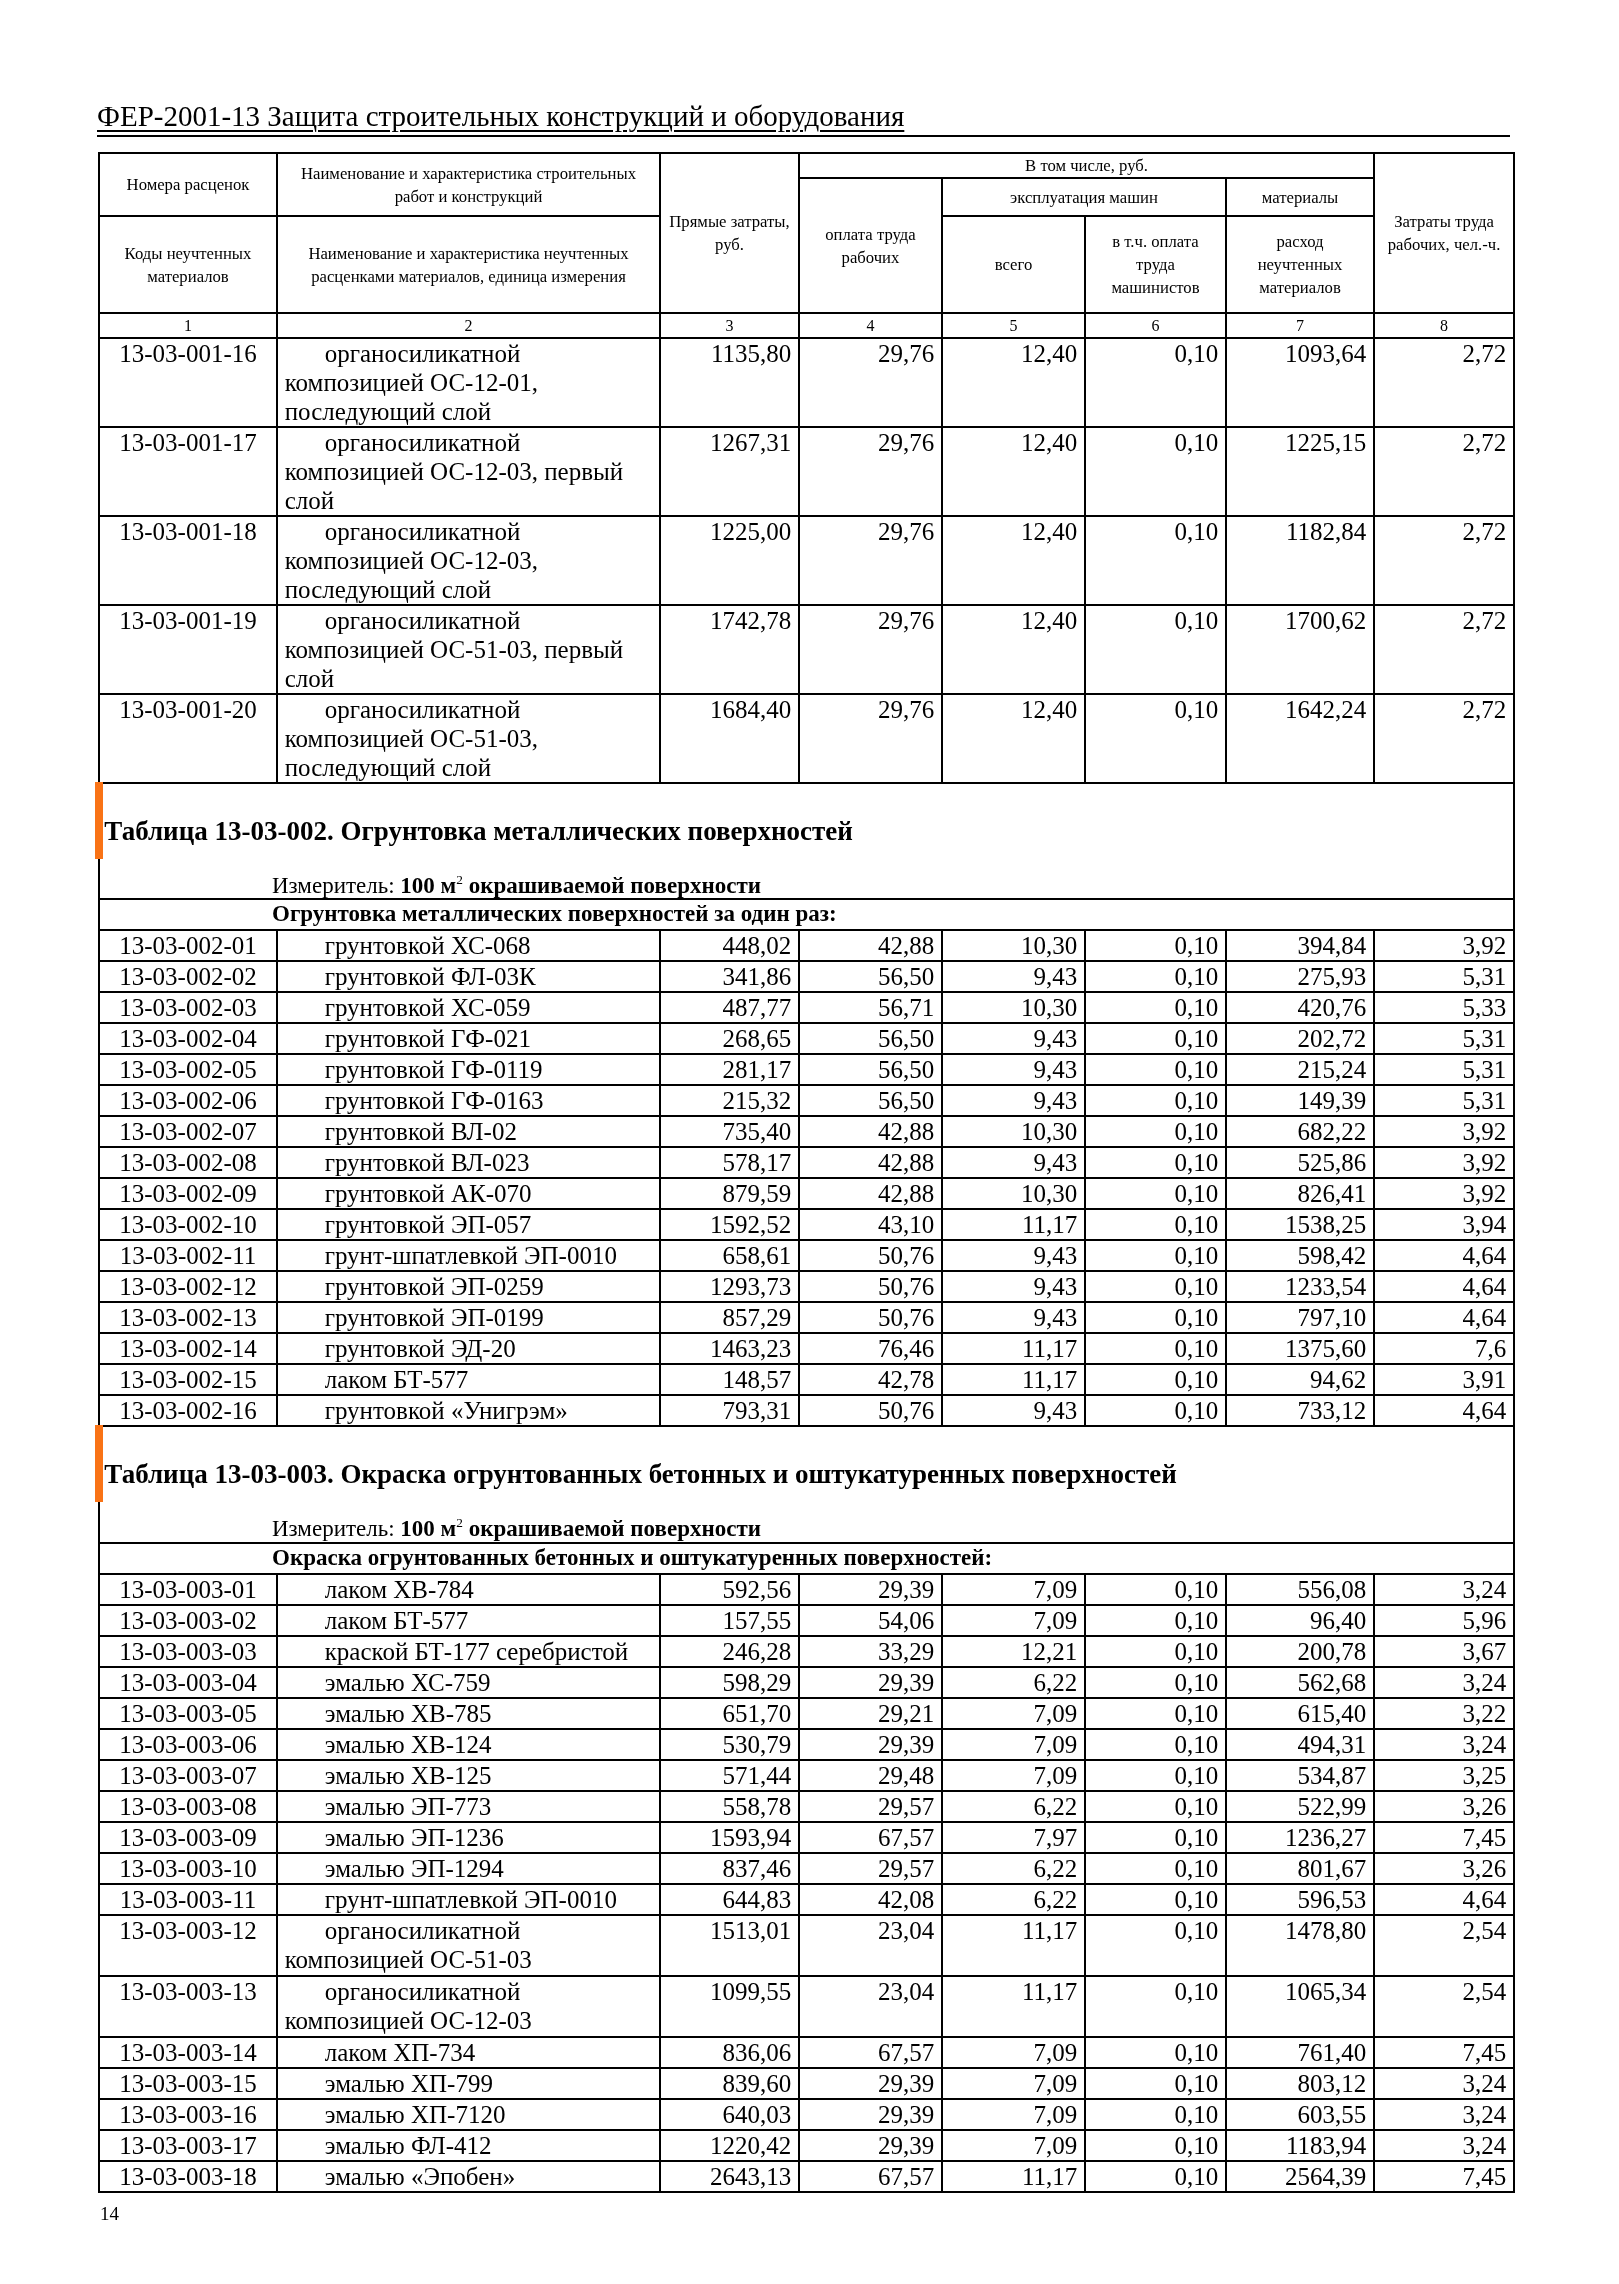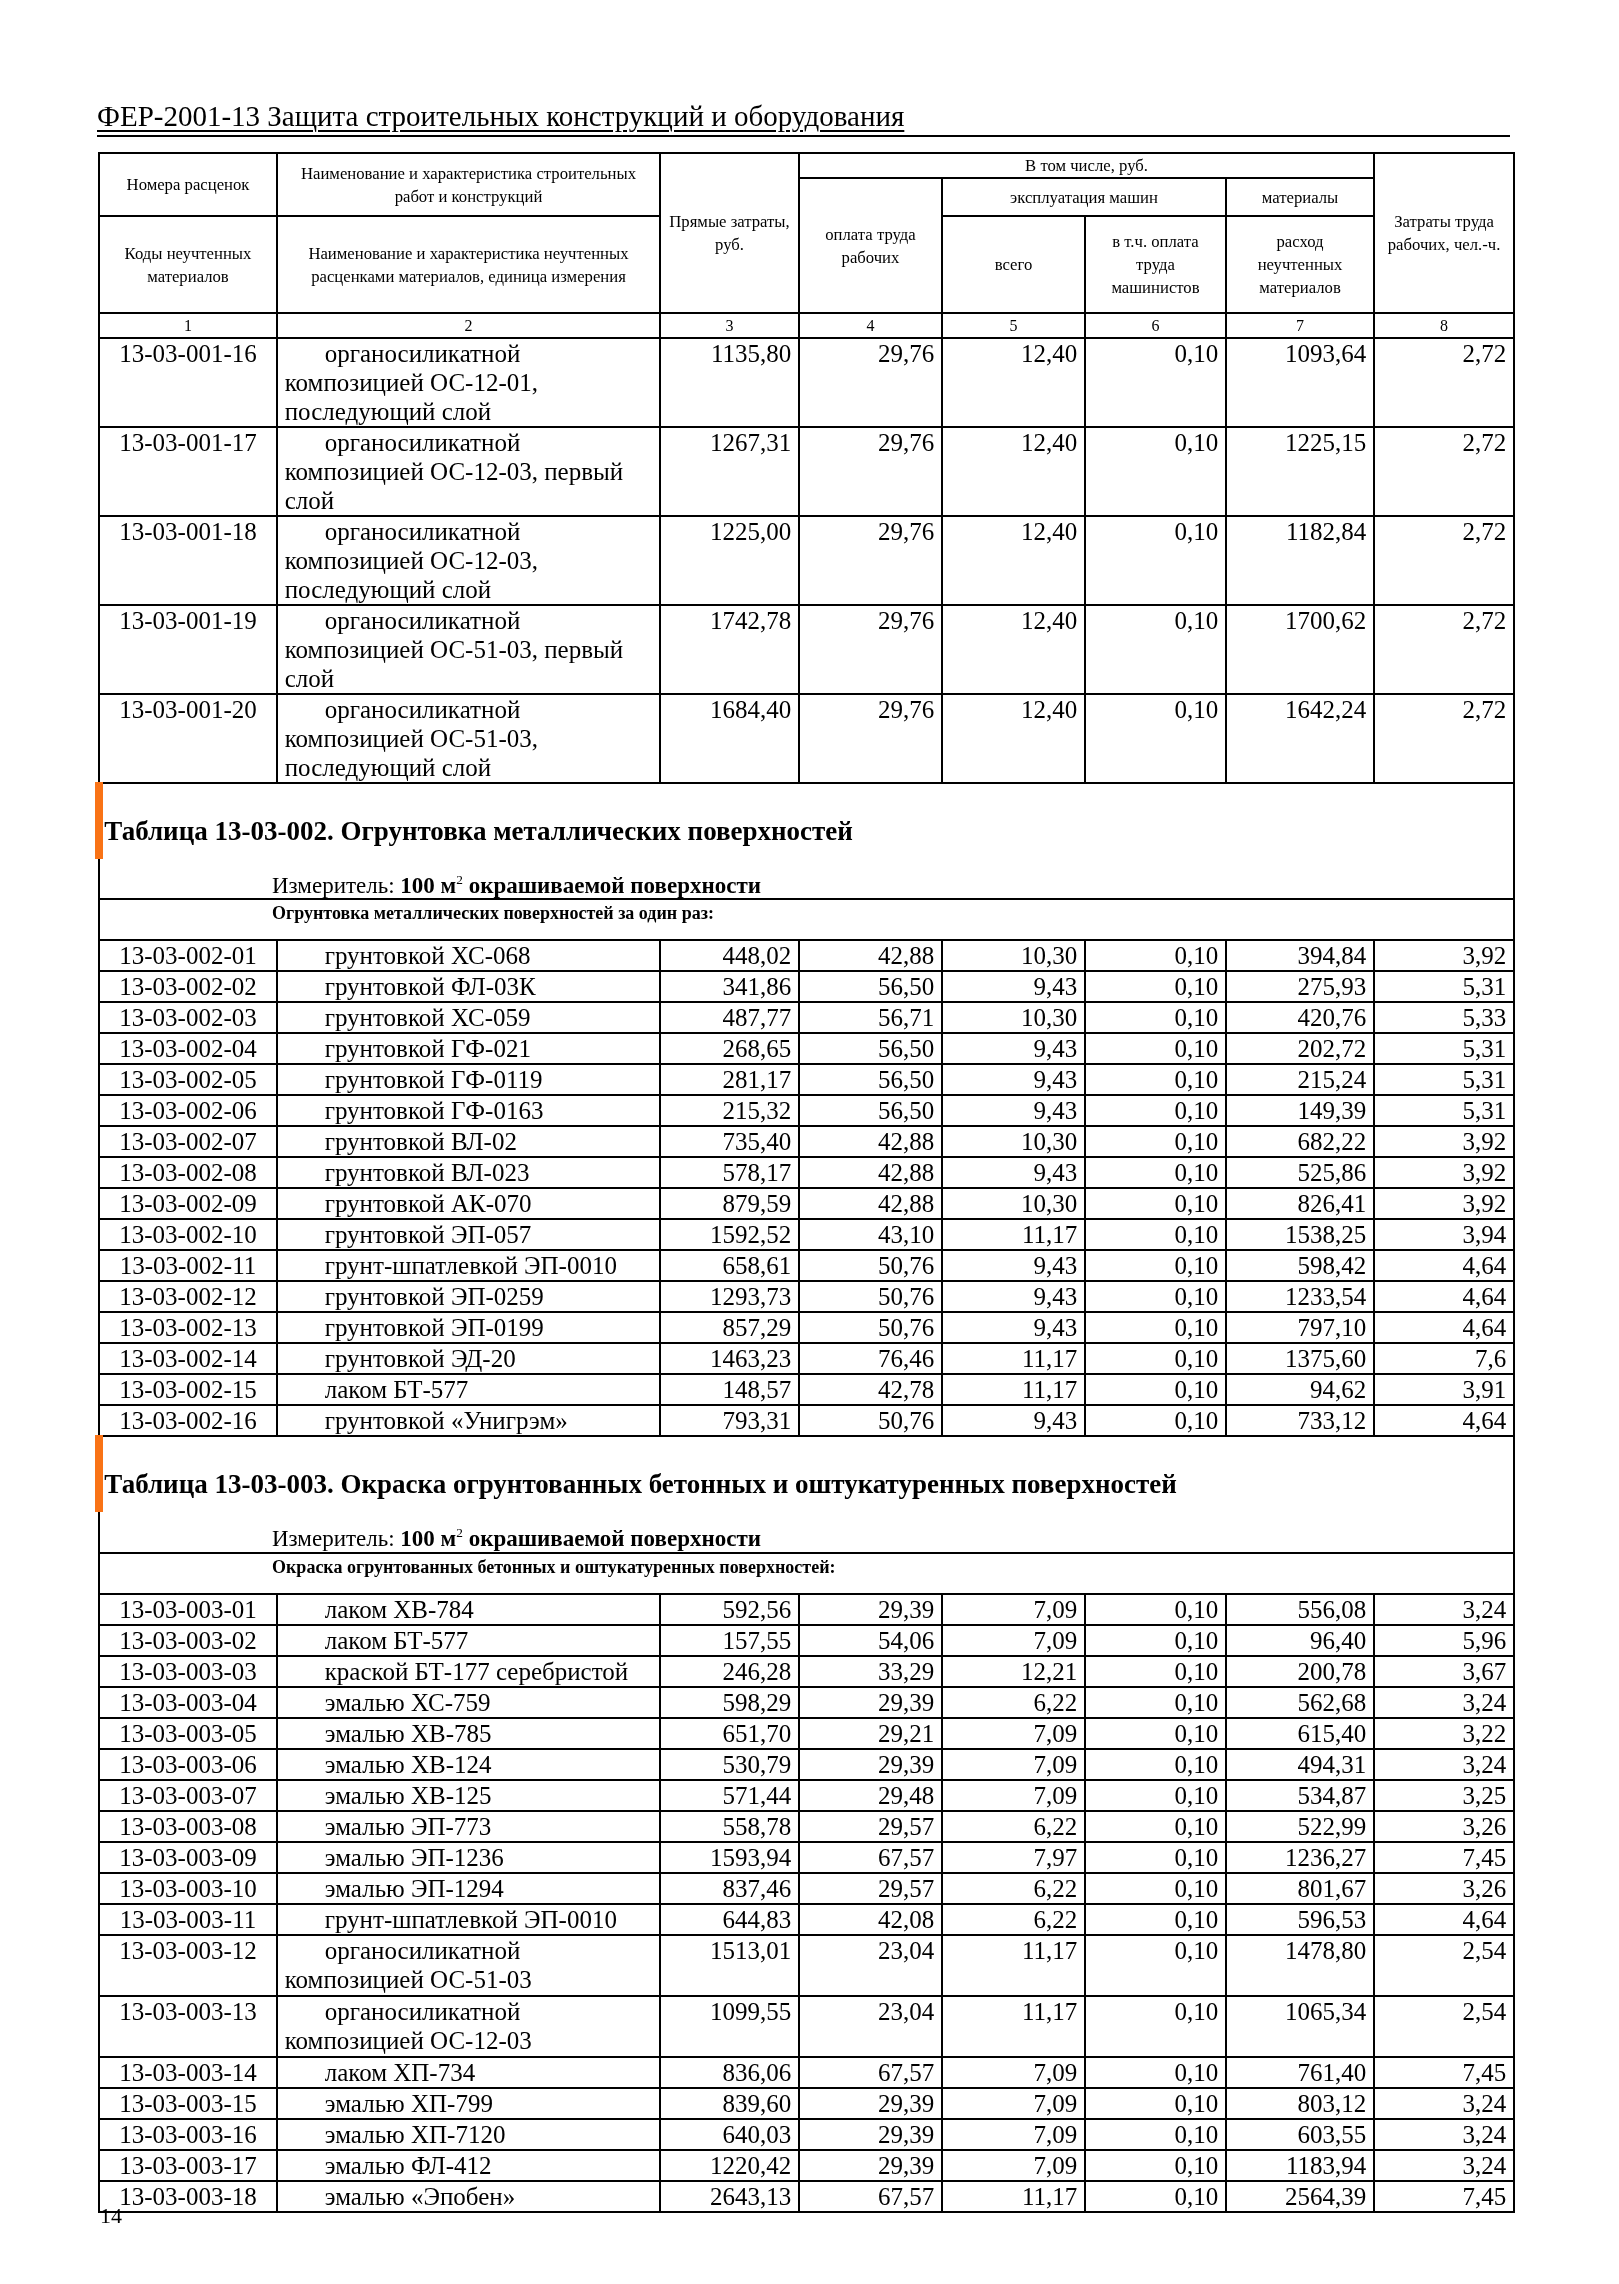--- a/index.html
+++ b/index.html
@@ -22,23 +22,23 @@
   td.name { padding-left:4px; }
   td.name .first { display:block; text-indent:40px; }
   tr.tall td { height:85px; }
   tr.mid2 td { height:59px; }
   tr.row1 td { height:27px; }
   tr.section-title td { border-left:8px solid #f97316; border-right:2px solid #000; border-top:none; border-bottom:none;
                         font-weight:bold; font-size:27px; line-height:40px; padding:27px 0 8px 1.3px; white-space:nowrap; }
   tr.measure td { border-top:none; border-bottom:2px solid #000; font-size:23px; line-height:27px;
                   padding:6.7px 0 0 172px; white-space:nowrap; }
   tr.measure td b { font-weight:bold; }
-  tr.subsection td { font-weight:bold; font-size:18px; line-height:27px; padding:0 0 12px 172px; white-space:nowrap; }
+  tr.subsection td { font-weight:bold; font-size:23px; line-height:27px; padding:0 0 2px 172px; white-space:nowrap; }
   sup { font-size:13.3px; }
-  .page-number { position:absolute; left:100px; top:2203px; font-size:22px; }
+  .page-number { position:absolute; left:100px; top:2203px; font-size:19px; }
 </style>
 </head>
 <body>
 
 <div class="page-header">
   <span>ФЕР-2001-13 Защита строительных конструкций и оборудования</span>
 </div>
 
 <table class="doc">
   <colgroup>

